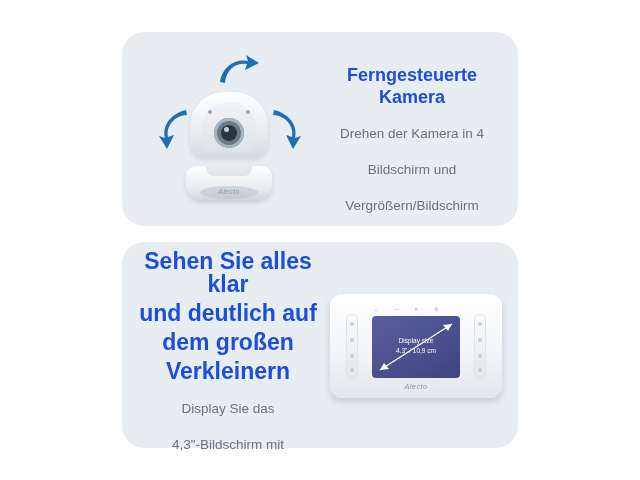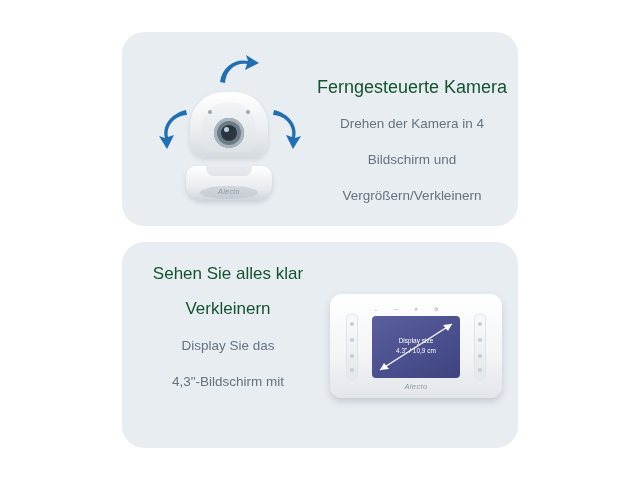--- a/index.html
+++ b/index.html
@@ -42,44 +42,44 @@
   }
 
   
   .text-block {
     position: absolute;
     color: #5a6b78;
     text-align: center;
   }
   .headline {
     font-size: 18px;
-    font-weight: normal;
+    font-weight: bold;
     line-height: 22px;
-    color: #14532d;
-    margin: 12px 0 6px 0;
+    color: #1d4ed8;
+    margin: 0 0 6px 0;
   }
   .subtext {
     font-size: 13.5px;
     line-height: 20px;
     color: #64737f;
     margin: 16px;
   }
 
   #top-text {
     left: 312px;
     top: 64px;
     width: 200px;
   }
   #bottom-text {
     left: 128px;
     top: 250px;
     width: 200px;
   }
   #bottom-text .headline {
-    font-size: 17px;
+    font-size: 23px;
     line-height: 23px;
   }
 
   
   #camera-illustration {
     position: absolute;
     left: 140px;
     top: 48px;
     width: 170px;
     height: 170px;
@@ -301,27 +301,29 @@
     <div class="cam-lens-outer"></div>
     <div class="cam-lens-inner"></div>
     <div class="cam-lens-glint"></div>
     <div class="cam-brandplate">Alecto</div>
   </div>
 
   <div class="text-block" id="top-text">
     <p class="headline">Ferngesteuerte Kamera</p>
     <p class="subtext">Drehen der Kamera in 4</p>
     <p class="subtext">Bildschirm und</p>
-    <p class="subtext">Vergrößern/Verkleinern</p>
+    <p class="subtext">Vergrößern/Bildschirm</p>
   </div>
 
   <div class="card" id="card-bottom"></div>
 
   <div class="text-block" id="bottom-text">
     <p class="headline">Sehen Sie alles klar</p>
+    <p class="headline">und deutlich auf</p>
+    <p class="headline">dem großen</p>
     <p class="headline">Verkleinern</p>
     <p class="subtext">Display Sie das</p>
     <p class="subtext">4,3"-Bildschirm mit</p>
   </div>
 
   <div id="monitor-illustration">
     <div class="mon-body">
 
       <div class="mon-topbtn" style="left:44px;">←</div>
       <div class="mon-topbtn" style="left:64px;">—</div>

